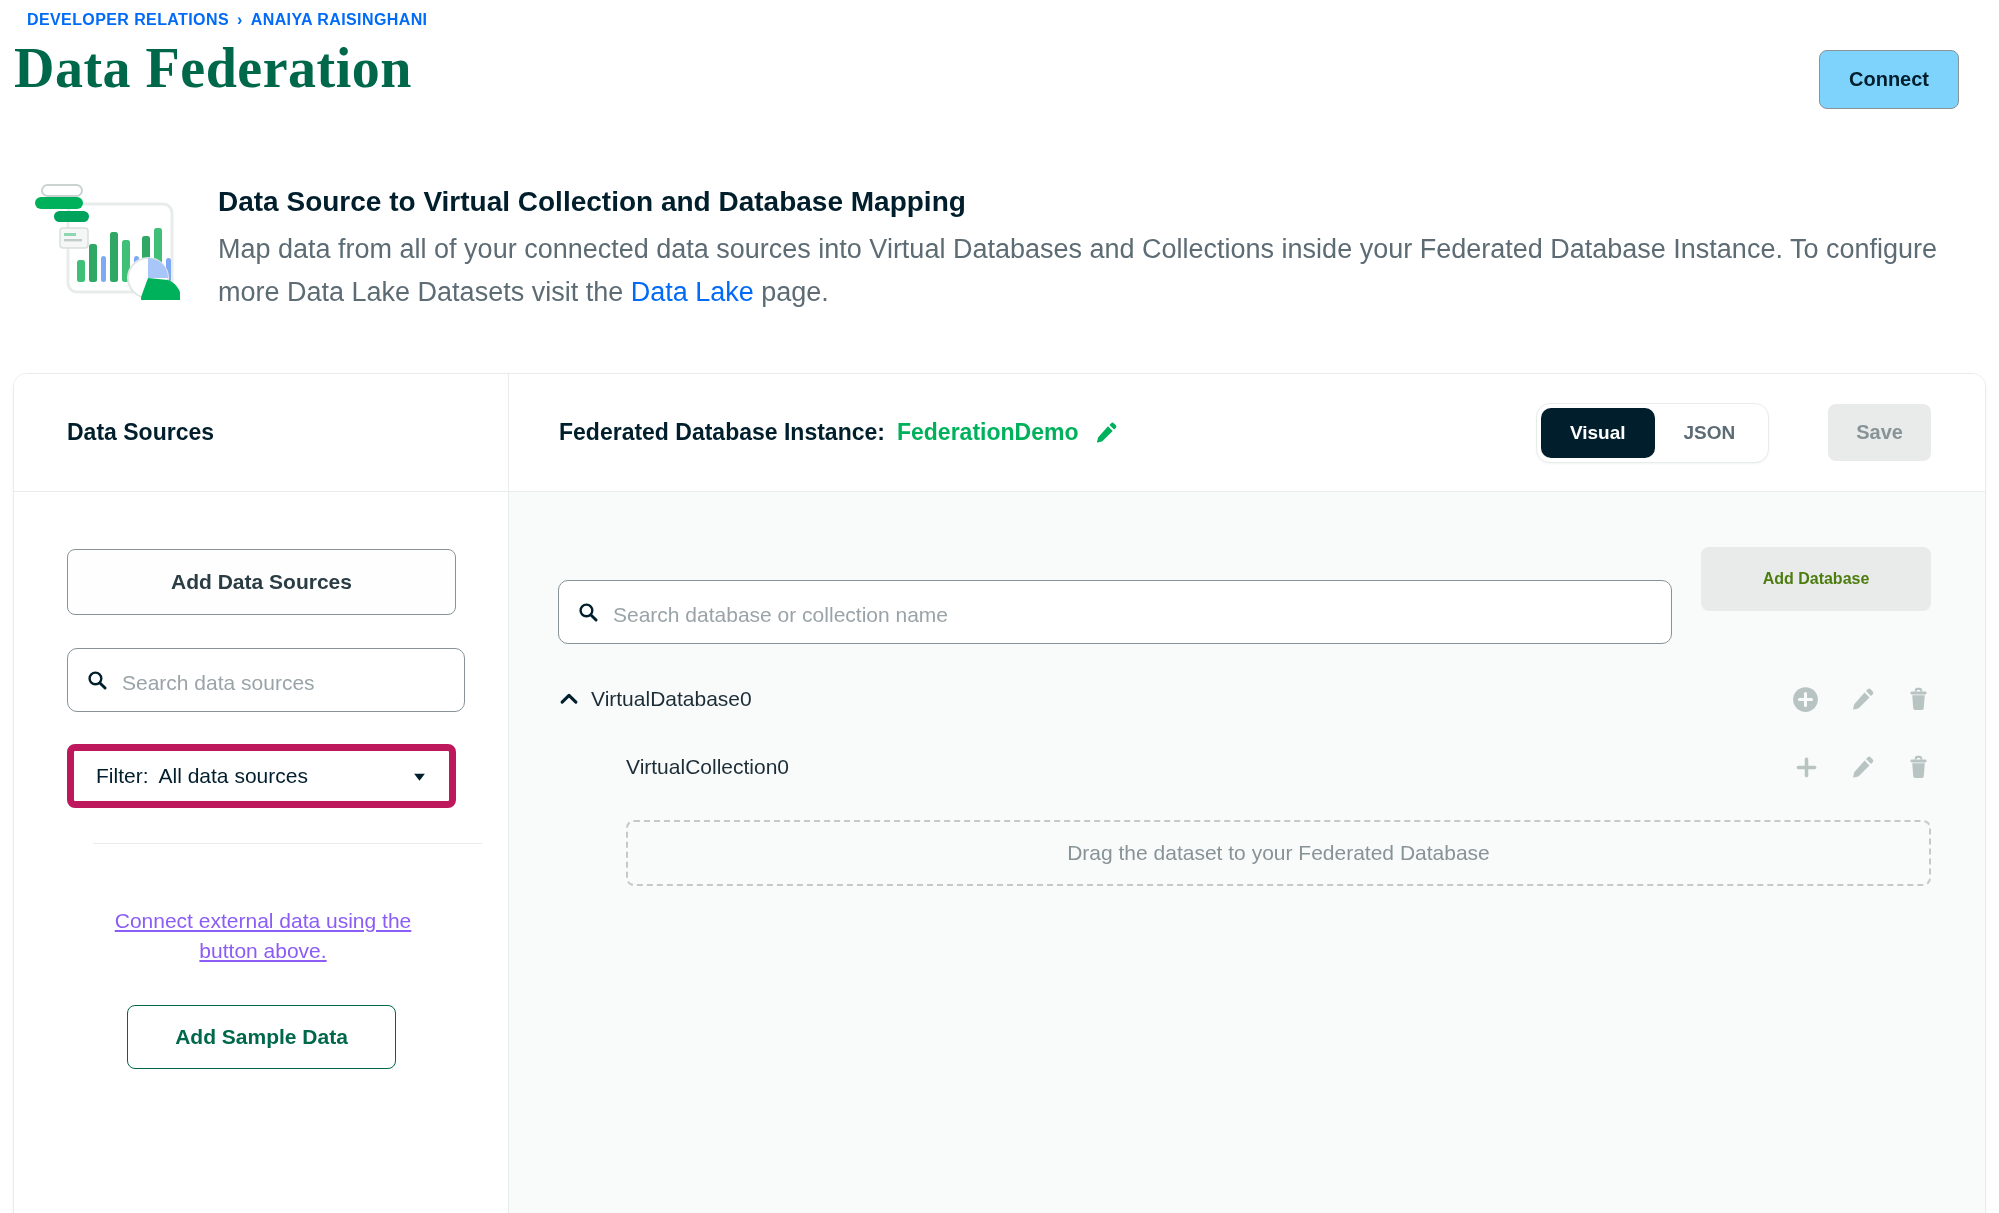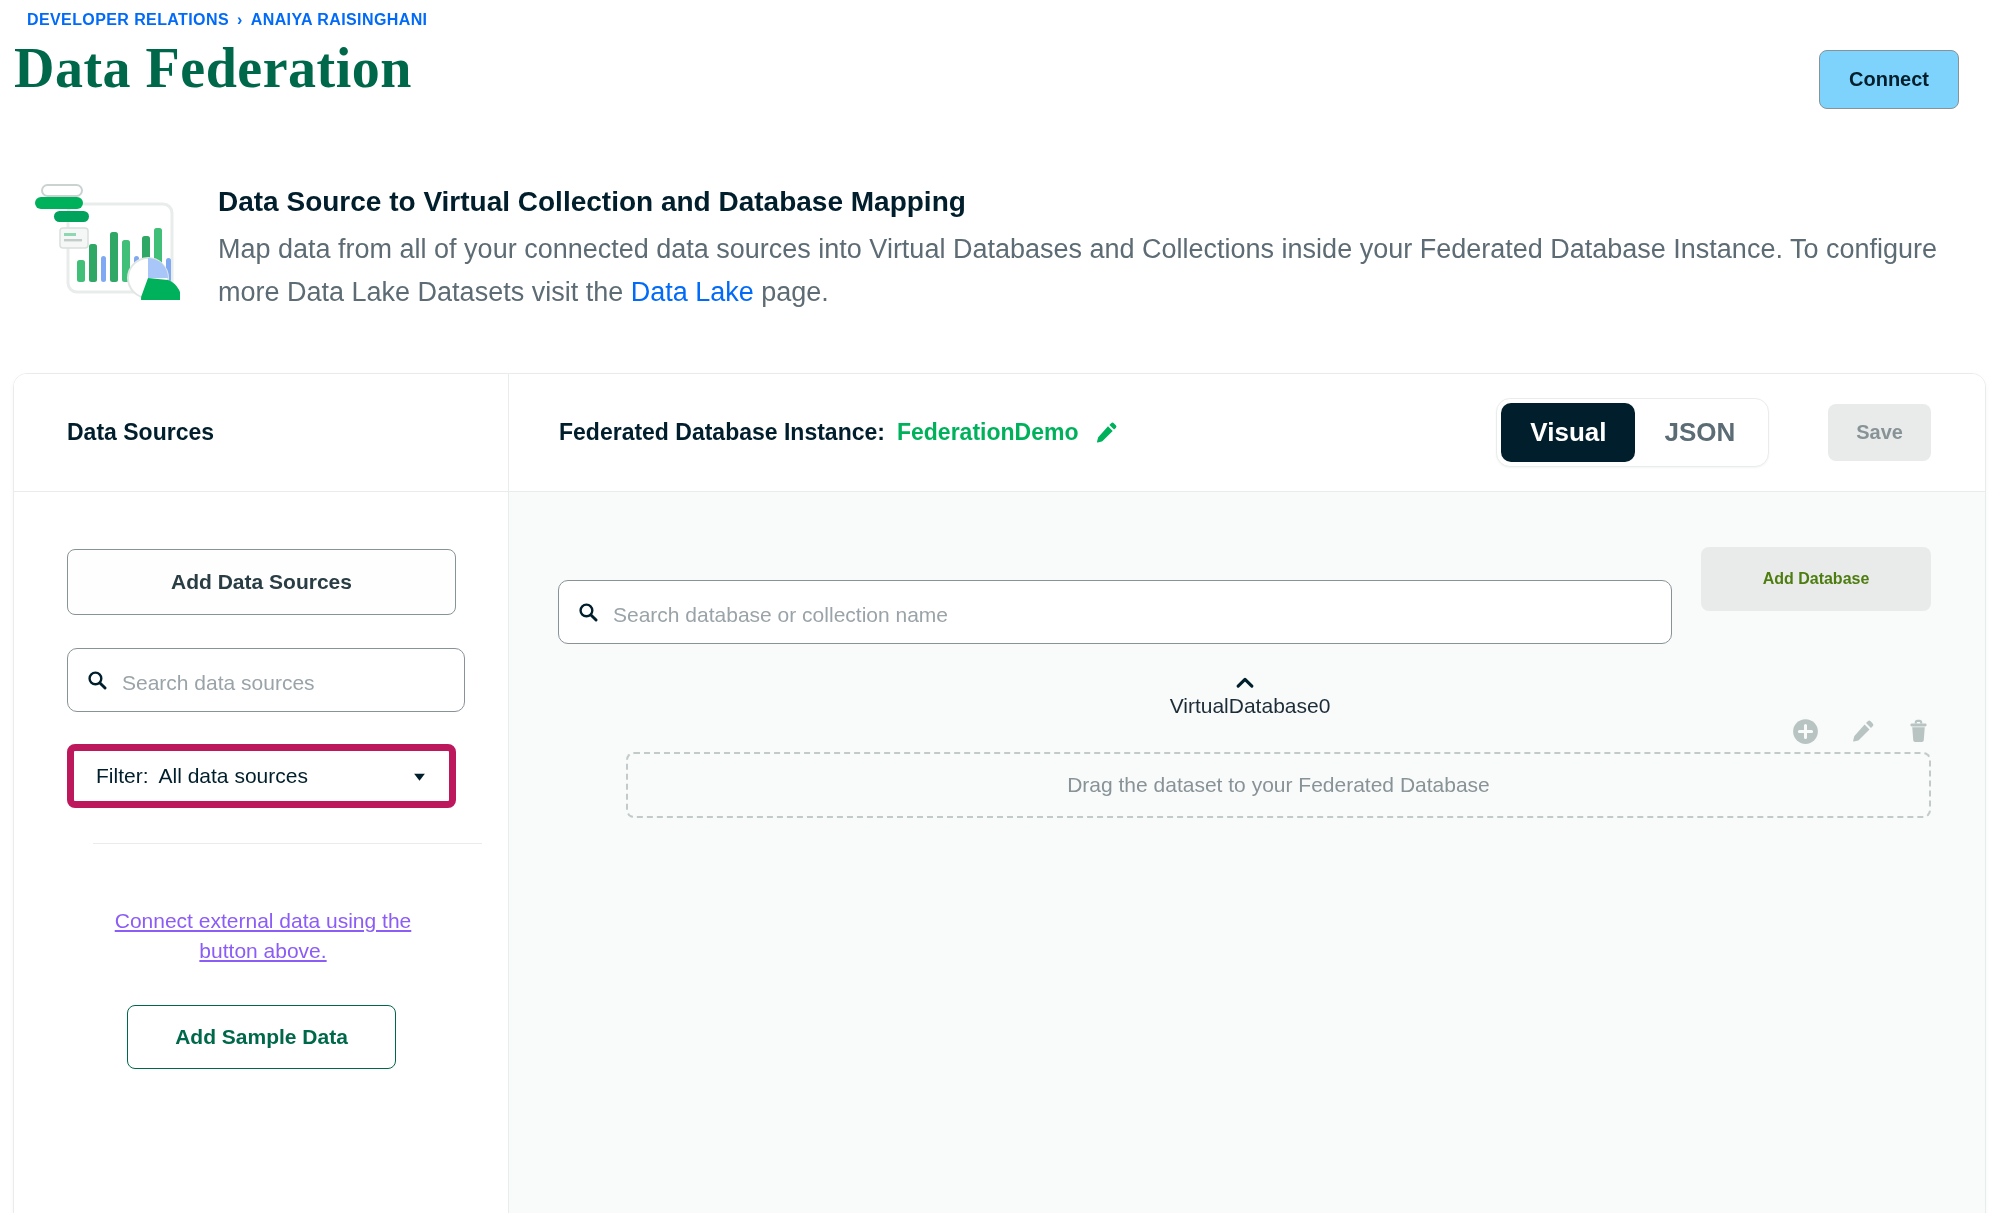--- a/index.html
+++ b/index.html
@@ -52,21 +52,21 @@
   .fdi-name  { font-size: 23px; font-weight: 700; color: #00B15C; margin-left: 12px; }
   .edit-pencil { background: none; border: none; padding: 0; margin-left: 16px; color: #00B15C; cursor: pointer; line-height: 0; vertical-align: -3px; }
 
   .toggle {
     margin-left: auto; display: flex; align-items: center;
     background: #fff; border: 1px solid #E8EDEB; border-radius: 14px; padding: 4px;
     box-shadow: 0 1px 2px rgba(0,30,43,.05);
   }
   .seg {
     border: none; background: transparent; border-radius: 10px;
-    font-family: inherit; font-size: 26px; font-weight: 700; color: #5C6C75;
+    font-family: inherit; font-size: 19px; font-weight: 700; color: #5C6C75;
     padding: 14px 29px; cursor: pointer;
   }
   .seg.selected { background: #001E2B; color: #fff; }
   .save-btn {
     margin-left: 59px; background: #E8EBEA; border: none; border-radius: 8px;
     font-family: inherit; font-size: 20px; font-weight: 700; color: #889397;
     padding: 17px 28px; cursor: default;
   }
 
   
@@ -101,21 +101,21 @@
   
   .right-body { flex: 1; background: #F9FAFA; padding: 55px 54px 0 49px; }
   .rb-row1 { display: flex; gap: 29px; }
   .db-search { flex: 1; }
   .add-db-btn {
     flex: none; width: 230px; height: 64px; background: #E8EBEA; border: none;
     border-radius: 8px; font-family: inherit; font-size: 16px; font-weight: 700;
     color: #4d7c0f; cursor: pointer;
   }
   .tree-row { display: flex; align-items: center; height: 54px; }
-  .row-db { margin-top: 28px; flex-direction: column; }
+  .row-db { margin-top: 28px; }
   .row-coll { margin-top: 14px; padding-left: 68px; }
   .chevron-btn { background: none; border: none; padding: 0; line-height: 0; color: #001E2B; cursor: pointer; }
   .tree-label { margin-left: 11px; font-size: 21px; color: #1C2D38; }
   .row-coll .tree-label { margin-left: 0; }
   .row-actions { margin-left: auto; display: flex; align-items: center; gap: 31px; color: #B8C4C2; }
   .icon-btn { background: none; border: none; padding: 0; line-height: 0; color: #B8C4C2; cursor: pointer; }
   .dropzone {
     margin: 26px 0 0 68px; height: 66px; border: 2px dashed #C3CBCA; border-radius: 8px;
     display: flex; align-items: center; justify-content: center;
     font-size: 21px; color: #889397;
@@ -260,19 +260,42 @@
           <button class="icon-btn">
             <svg viewBox="0 0 24 24" width="25" height="25">
                 <path d="M6 8h12l-.95 12.3a1.8 1.8 0 0 1-1.8 1.7H8.75a1.8 1.8 0 0 1-1.8-1.7L6 8z" fill="currentColor"></path>
                 <rect x="4.2" y="4.4" width="15.6" height="2.7" rx="1.35" fill="currentColor"></rect>
                 <path d="M9.4 4.4V3.3A1.5 1.5 0 0 1 10.9 1.8h2.2a1.5 1.5 0 0 1 1.5 1.5v1.1" fill="none" stroke="currentColor" stroke-width="2"></path>
               </svg>
           </button>
         </span>
       </div>
 
+      <div class="tree-row row-coll">
+        <span class="tree-label">VirtualCollection0</span>
+        <span class="row-actions">
+          <button class="icon-btn">
+            <svg viewBox="0 0 24 24" width="25" height="25">
+                <path d="M12 4.2v15.6M4.2 12h15.6" stroke="currentColor" stroke-width="3.4" stroke-linecap="round"></path>
+              </svg>
+          </button>
+          <button class="icon-btn">
+            <svg viewBox="0 0 24 24" width="25" height="25">
+                <path d="M14.0 5.3l4.7 4.7L8.6 20.1c-.21.21-.47.36-.76.43l-4.1 1.02a.6.6 0 0 1-.73-.73l1.02-4.1c.07-.29.22-.55.43-.76L14.0 5.3z" fill="currentColor"></path>
+                <path d="M15.4 3.9l1.7-1.7a1.9 1.9 0 0 1 2.7 0l2.0 2.0a1.9 1.9 0 0 1 0 2.7l-1.7 1.7-4.7-4.7z" fill="currentColor"></path>
+              </svg>
+          </button>
+          <button class="icon-btn">
+            <svg viewBox="0 0 24 24" width="25" height="25">
+                <path d="M6 8h12l-.95 12.3a1.8 1.8 0 0 1-1.8 1.7H8.75a1.8 1.8 0 0 1-1.8-1.7L6 8z" fill="currentColor"></path>
+                <rect x="4.2" y="4.4" width="15.6" height="2.7" rx="1.35" fill="currentColor"></rect>
+                <path d="M9.4 4.4V3.3A1.5 1.5 0 0 1 10.9 1.8h2.2a1.5 1.5 0 0 1 1.5 1.5v1.1" fill="none" stroke="currentColor" stroke-width="2"></path>
+              </svg>
+          </button>
+        </span>
+      </div>
 
       <div class="dropzone">
         <span>Drag the dataset to your Federated Database</span>
       </div>
     </div>
   </div>
 </section>
 
 </body></html>

